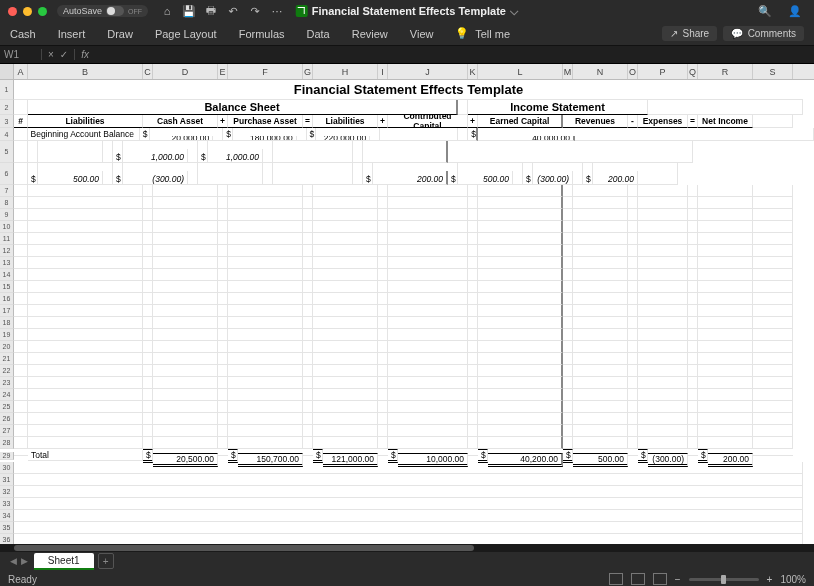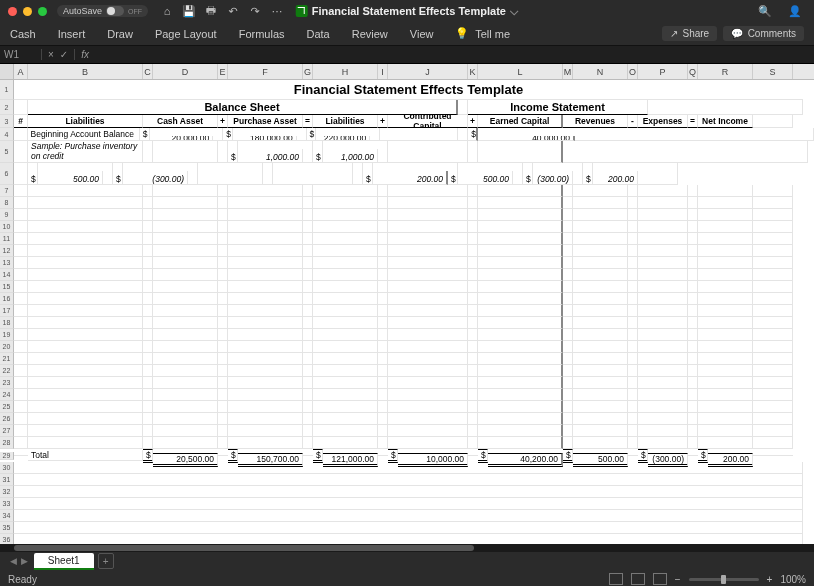--- a/index.html
+++ b/index.html
@@ -222,21 +222,20 @@
         <div class="cell wJ"></div>
         <div class="cell wK"></div>
       <div class="cell vs" style="width:10px">$</div>
       <div class="cell right vs" style="width:99px;border-right:2px solid #888;">40,000.00</div>
       <div class="cell" style="width:245px"></div>
     </div>
 
     <div class="row rowtall">
       <div class="rh">5</div>
       <div class="cell" style="width:14px"></div>
-      <div class="cell italic wB" style="white-space:normal;line-height:1.1;">Sample: Purchase inventory on credit</div>
       <div class="cell wC"></div>
         <div class="cell wD"></div>
         <div class="cell wE"></div>
       <div class="cell" style="width:10px;align-items:flex-end;">$</div>
       <div class="cell right italic" style="width:65px;align-items:flex-end;">1,000.00</div>
       <div class="cell wG"></div>
       <div class="cell" style="width:10px;align-items:flex-end;">$</div>
       <div class="cell right italic" style="width:55px;align-items:flex-end;">1,000.00</div>
       <div class="cell wI"></div>
         <div class="cell wJ"></div>

